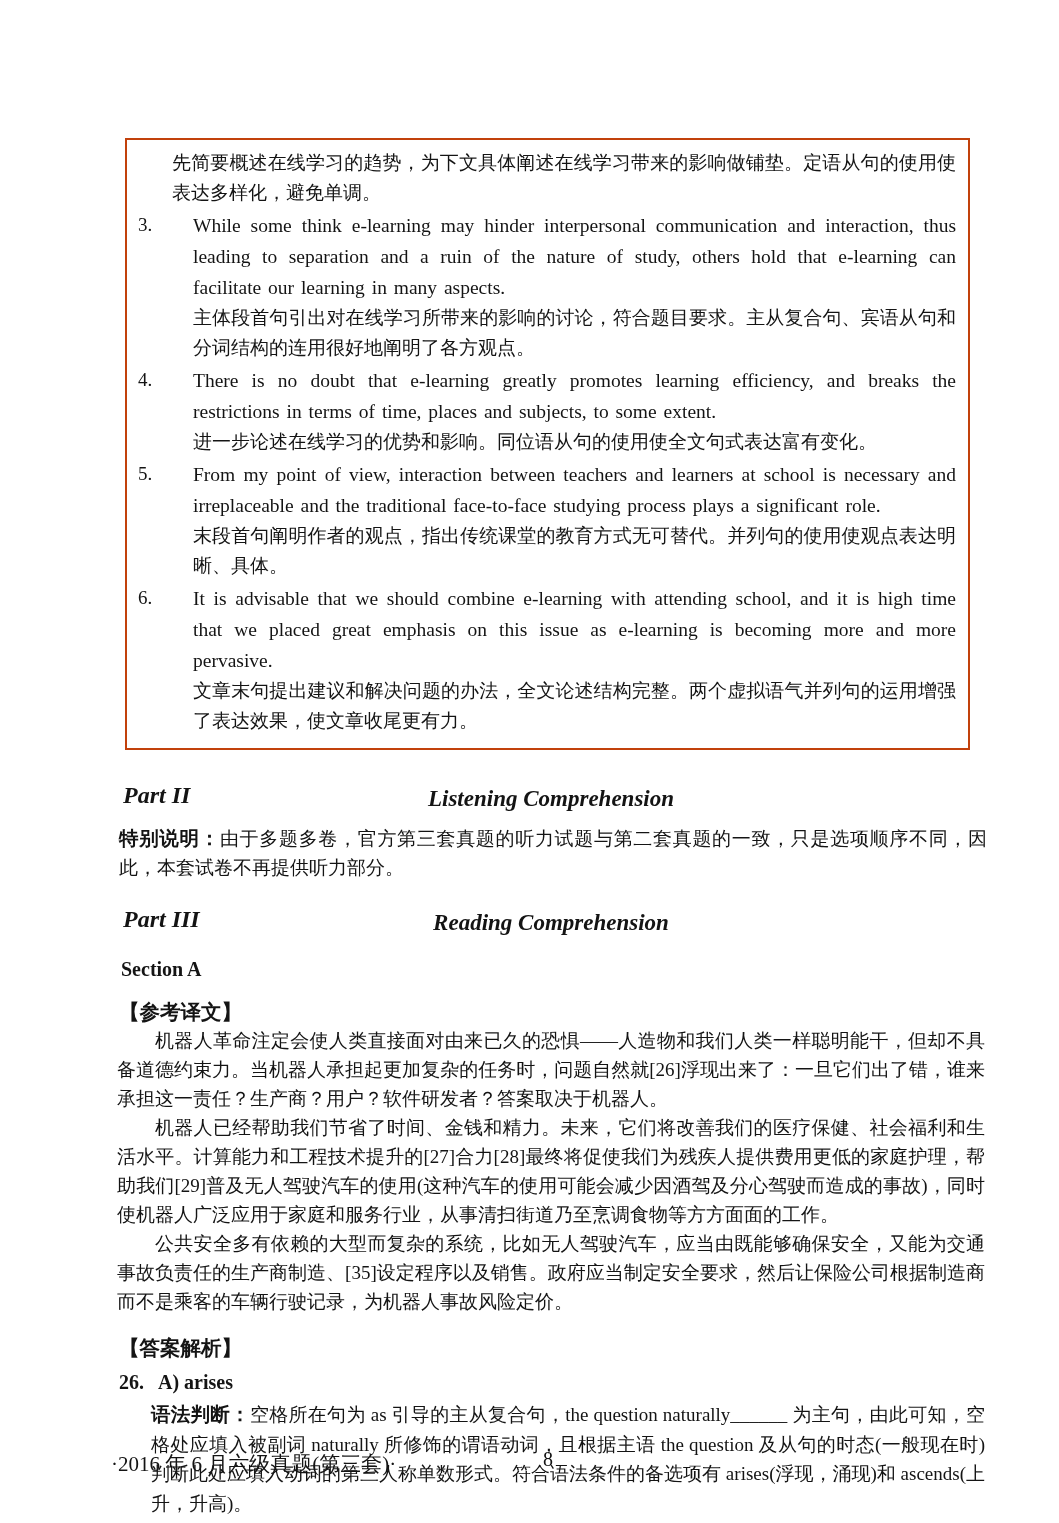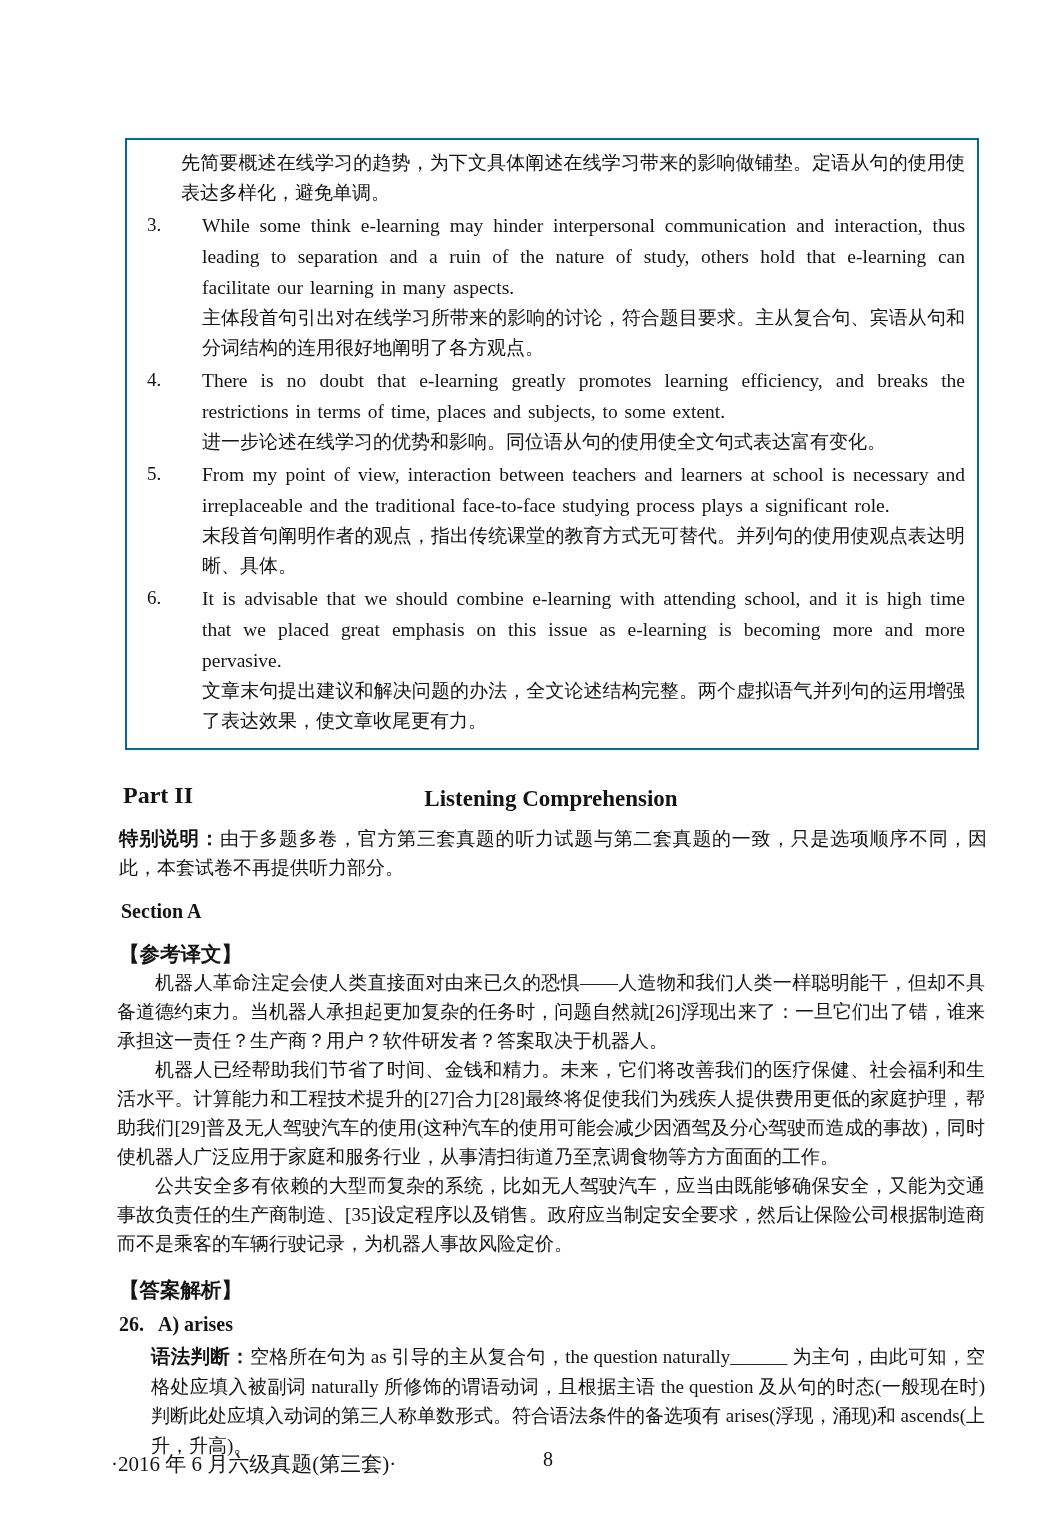--- a/index.html
+++ b/index.html
@@ -9,43 +9,43 @@
     color:#141414;
     font-family:"Liberation Serif","DejaVu Serif",serif;
     position:relative;
     overflow:hidden;
   }
   .page{position:relative;width:1059px;height:1523px;}
   .content{position:absolute;left:115px;top:138px;width:872px;}
 
   
   .essay-box{
-    border:2px solid #0369a1;
+    border:2px solid #c2410c;
     margin-left:10px;
     width:818px;
-    padding:8px 12px 12px 20px;
+    padding:8px 12px 12px 11px;
     font-size:19px;
     line-height:30px;
   }
   .essay-box .cont{
     margin:0 0 0 34px;
     text-align:justify;
   }
   .essay-item{display:flex;margin-top:2px;}
   .essay-item .num{
     width:34px;flex:0 0 34px;
     font-size:19px;
   }
   .essay-item .item-body{flex:1;margin-left:21px;}
   .essay-item p{margin:0;text-align:justify;}
   .essay-item .en{font-size:19.5px;line-height:31px;word-spacing:2px;}
   .essay-item .zh{font-size:19px;line-height:30px;}
 
   
-  .part-header{position:relative;height:34px;}
+  .part-header{position:relative;height:34px;font-style:italic;}
   .part2-gap{margin-top:32px;}
   .part3-gap{margin-top:24px;}
   .part-label{
     position:absolute;left:8px;top:0;
     font-weight:bold;font-size:24px;
   }
   .part-title{
     text-align:center;font-weight:bold;font-size:23px;
     line-height:34px;
   }
@@ -137,20 +137,24 @@
         </div>
       </div>
     </div>
 
     <div class="part-header part2-gap">
       <span class="part-label">Part II</span>
       <div class="part-title">Listening Comprehension</div>
     </div>
     <p class="note"><b>特别说明：</b><span>由于多题多卷，官方第三套真题的听力试题与第二套真题的一致，只是选项顺序不同，因此，本套试卷不再提供听力部分。</span></p>
 
+    <div class="part-header part3-gap">
+      <span class="part-label">Part III</span>
+      <div class="part-title">Reading Comprehension</div>
+    </div>
 
     <div class="section-a">Section A</div>
     <div class="bracket-header">【参考译文】</div>
 
     <p class="trans">机器人革命注定会使人类直接面对由来已久的恐惧——人造物和我们人类一样聪明能干，但却不具备道德约束力。当机器人承担起更加复杂的任务时，问题自然就[26]浮现出来了：一旦它们出了错，谁来承担这一责任？生产商？用户？软件研发者？答案取决于机器人。</p>
     <p class="trans">机器人已经帮助我们节省了时间、金钱和精力。未来，它们将改善我们的医疗保健、社会福利和生活水平。计算能力和工程技术提升的[27]合力[28]最终将促使我们为残疾人提供费用更低的家庭护理，帮助我们[29]普及无人驾驶汽车的使用(这种汽车的使用可能会减少因酒驾及分心驾驶而造成的事故)，同时使机器人广泛应用于家庭和服务行业，从事清扫街道乃至烹调食物等方方面面的工作。</p>
     <p class="trans">公共安全多有依赖的大型而复杂的系统，比如无人驾驶汽车，应当由既能够确保安全，又能为交通事故负责任的生产商制造、[35]设定程序以及销售。政府应当制定安全要求，然后让保险公司根据制造商而不是乘客的车辆行驶记录，为机器人事故风险定价。</p>
 
     <div class="bracket-header analysis-header">【答案解析】</div>
 

